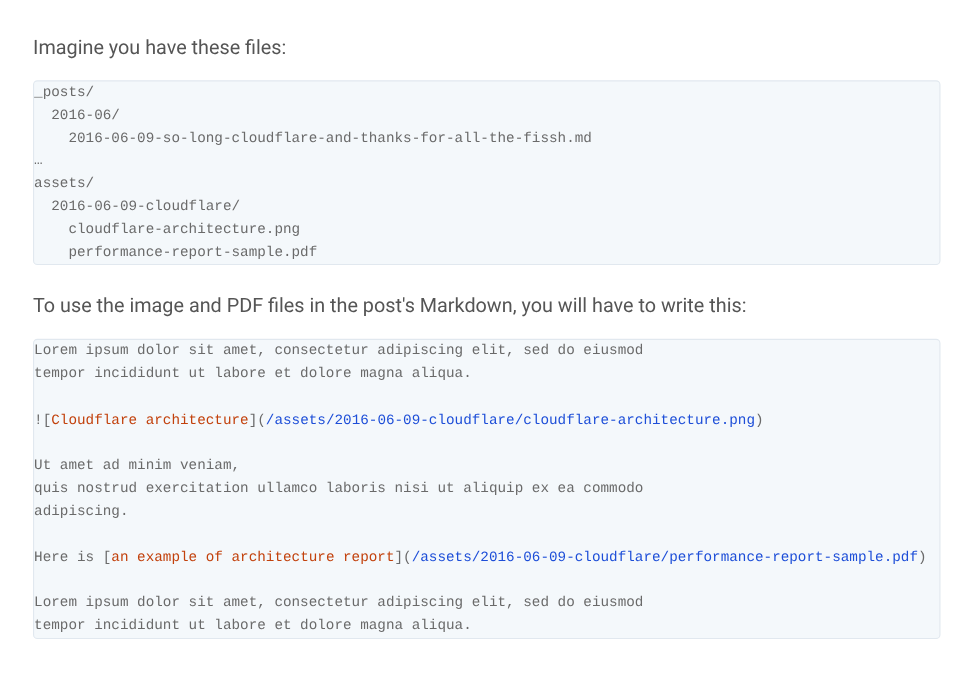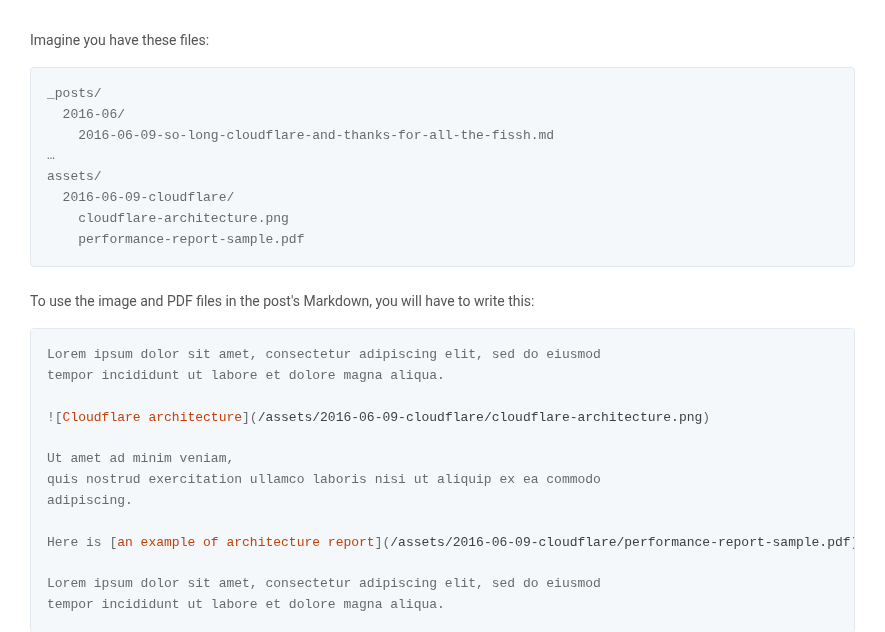--- a/index.html
+++ b/index.html
@@ -5,43 +5,42 @@
   body {
     font-family: -apple-system, BlinkMacSystemFont, "Segoe UI", Roboto, "Helvetica Neue", Arial, sans-serif;
     color: #555;
     margin: 0;
     padding: 30px;
     width: 885px;
     box-sizing: border-box;
     background: #fff;
   }
   p {
-    font-size: 14px;
+    font-size: 18px;
     color: #555;
     margin: 0 0 16px 0;
     line-height: 1.5;
   }
   pre {
     background: #f4f8fb;
     border: 1px solid #e1e8ef;
     border-radius: 4px;
-    padding: 16px;
     font-family: Consolas, Monaco, "Courier New", monospace;
     font-size: 13px;
     line-height: 1.6;
     color: #6a6a6a;
     margin: 0 0 24px 0;
     overflow-x: auto;
     white-space: pre;
   }
   .scrollblock {
     overflow-x: scroll;
   }
   .teal { color: #c2410c; }
-  .red { color: #404040; }
+  .red { color: #1d4ed8; }
 </style>
 </head>
 <body>
 
 <p>Imagine you have these files:</p>
 
 <pre><span>_posts/</span>
 <span>  2016-06/</span>
 <span>    2016-06-09-so-long-cloudflare-and-thanks-for-all-the-fissh.md</span>
 <span>…</span>

